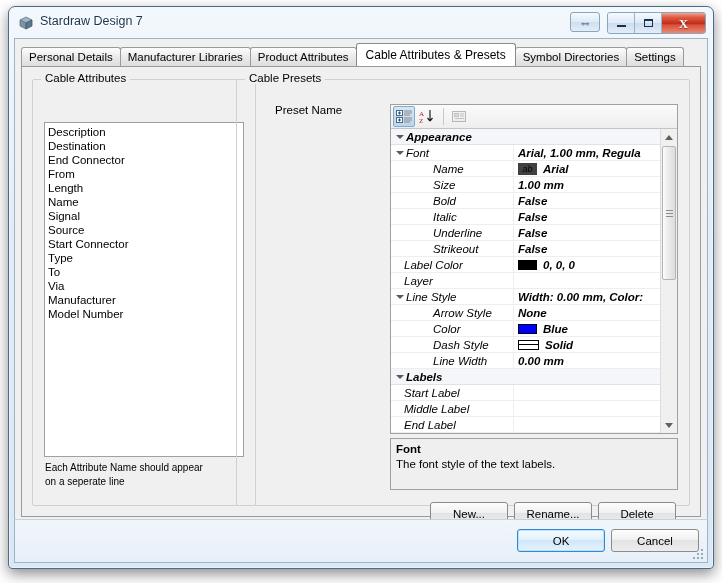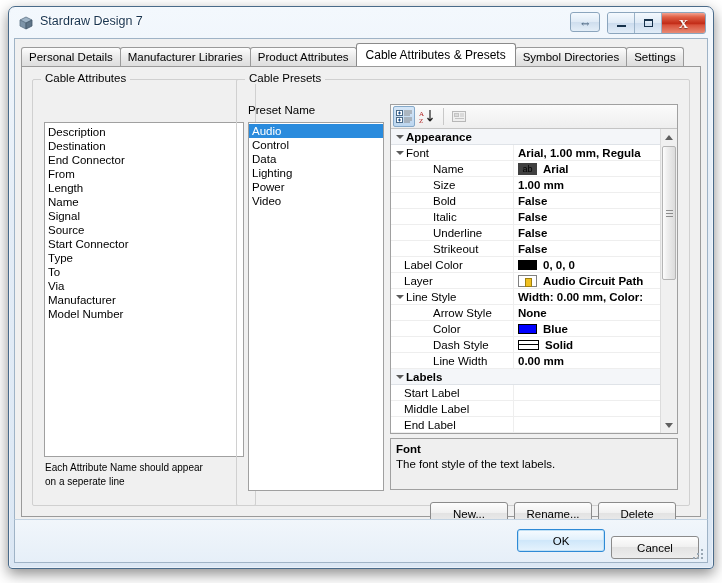--- a/index.html
+++ b/index.html
@@ -165,20 +165,21 @@
   .hint {
     position: absolute;
     font-size: 10px;
     color: #000;
     line-height: 14px;
   }
   .plain-label {
     position: absolute;
     font-size: 11.5px;
     color: #000;
+    margin-left: 27px;
   }
 
   
   .propgrid {
     position: absolute;
     border: 1px solid #a0a0a0;
     background: #fff;
     display: flex; flex-direction: column;
   }
   .pg-toolbar {
@@ -202,21 +203,21 @@
   }
   .pg-sep { width: 1px; height: 17px; background: #c8c8c8; margin: 0 4px; }
   .pg-tool.disabled { opacity: 0.45; }
 
   .pg-body {
     flex: 1 1 auto;
     position: relative;
     overflow: hidden;
     background: #fff;
   }
-  .pg-rows { position: absolute; left:0; top:0; right: 17px; bottom: 0; overflow: hidden; }
+  .pg-rows { position: absolute; left:0; top:0; right: 17px; bottom: 0; overflow: hidden; font-style: italic; }
   .pg-row {
     height: 16px;
     display: flex;
     border-bottom: 1px solid #eeeeee;
     align-items: center;
     font-size: 11.5px;
     color: #000;
   }
   .pg-row.cat {
     background: #f4f6f9;
@@ -405,28 +406,20 @@
 
         <div class="hint" style="left:12px; bottom:30px;">Each Attribute Name should appear</div>
         <div class="hint" style="left:12px; bottom:16px;">on a seperate line</div>
       </div>
 
       <div class="groupbox" style="left:214px; top:12px; right:10px; bottom:10px;">
         <div class="gb-title">Cable Presets</div>
 
         <div class="plain-label" style="left:11px; top:24px;">Preset Name</div>
 
-        <div class="listbox" style="left:11px; top:42px; width:136px; bottom:14px; padding-top:1px;">
-          <div class="item selected">Audio</div>
-          <div class="item">Control</div>
-          <div class="item">Data</div>
-          <div class="item">Lighting</div>
-          <div class="item">Power</div>
-          <div class="item">Video</div>
-        </div>
 
         <div class="propgrid" style="left:153px; top:24px; right:11px; height:330px;">
 
           <div class="pg-toolbar">
             <div class="pg-tool pressed">
               <svg width="16" height="14" viewBox="0 0 16 14">
                 <rect x="0.5" y="0.5" width="6" height="5" fill="#fff" stroke="#4b6a87"></rect>
                 <rect x="0.5" y="7.5" width="6" height="5" fill="#fff" stroke="#4b6a87"></rect>
                 <path d="M2 3h3M3.5 1.5v3M2 10h3M3.5 8.5v3" stroke="#1a4f8a" stroke-width="1"></path>
                 <path d="M8 1h8M8 3h8M8 5h6M8 8h8M8 10h8M8 12h6" stroke="#8a8a8a" stroke-width="1"></path>
@@ -508,24 +501,20 @@
               <div class="pg-row">
                 <div class="pg-name indent1">Label Color</div>
                 <div class="pg-val">
                   <span class="swatch" style="background:#000000;"></span>
                   <span>0, 0, 0</span>
                 </div>
               </div>
 
               <div class="pg-row">
                 <div class="pg-name indent1">Layer</div>
-                <div class="pg-val">
-                  <span class="layericon"></span>
-                  <span>Audio Circuit Path</span>
-                </div>
               </div>
 
               <div class="pg-row">
                 <div class="pg-name indent0">
                   <span class="expander">
                         <i class="tri"></i>
                       </span>
                   <span>Line Style</span>
                 </div>
                 <div class="pg-val">Width: 0.00 mm, Color:</div>
@@ -610,21 +599,21 @@
         <div class="pbtn" style="left:193px; top:422px; width:78px;">New...</div>
         <div class="pbtn" style="left:277px; top:422px; width:78px;">Rename...</div>
         <div class="pbtn" style="left:361px; top:422px; width:78px;">Delete</div>
       </div>
 
     </div>
   </div>
 
   <div class="footer">
     <div class="pbtn default" style="right:102px; top:9px; width:88px;">OK</div>
-    <div class="pbtn" style="right:8px; top:16px; width:88px;">Cancel</div>
+    <div class="pbtn" style="right:8px; top:9px; width:88px;">Cancel</div>
     <div class="resize-grip">
       <i style="right:0;bottom:0;"></i>
       <i style="right:4px;bottom:0;"></i>
       <i style="right:8px;bottom:0;"></i>
       <i style="right:0;bottom:4px;"></i>
       <i style="right:4px;bottom:4px;"></i>
       <i style="right:0;bottom:8px;"></i>
     </div>
   </div>
 

